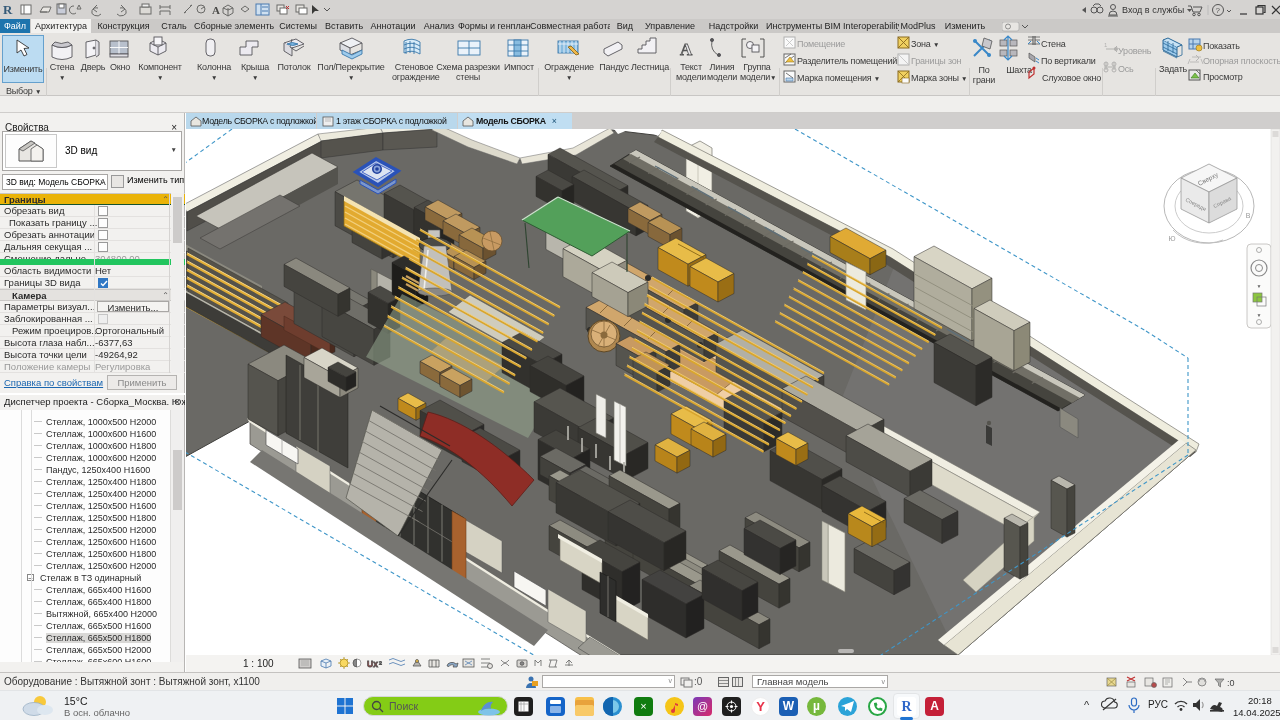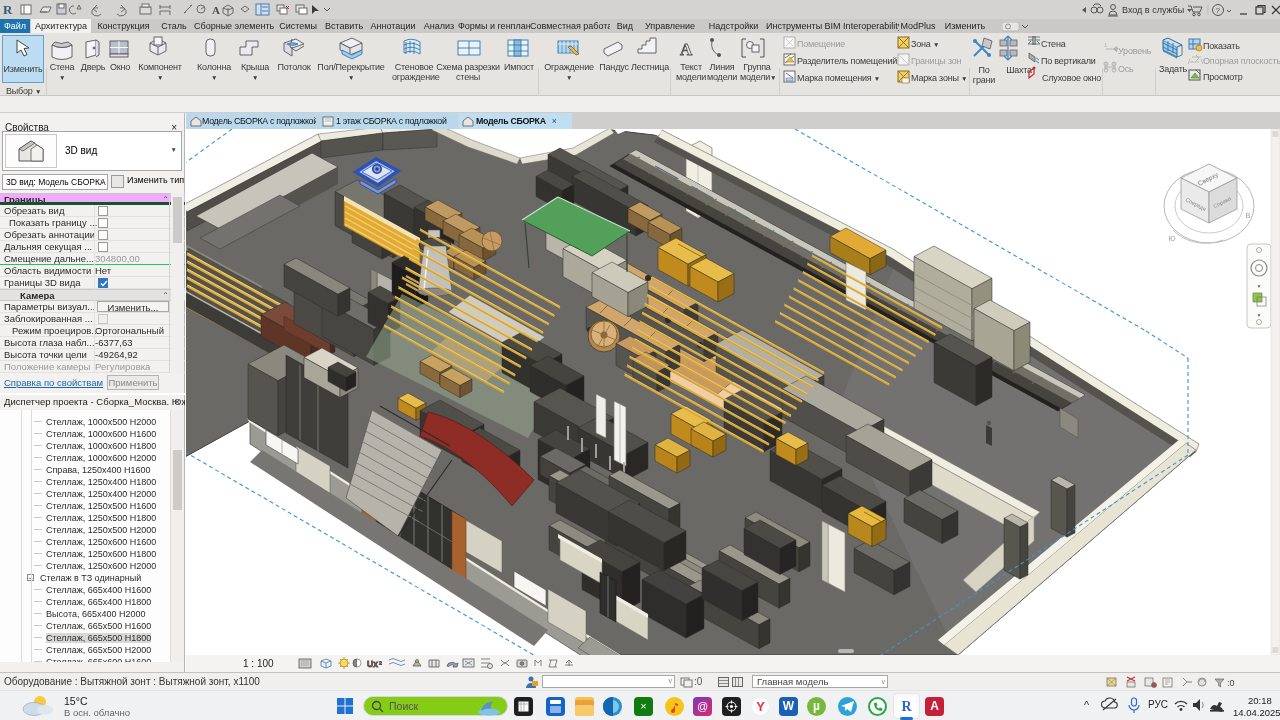--- a/index.html
+++ b/index.html
@@ -295,68 +295,68 @@
      <polygon points="4,12 16,4 20,6 8,14" fill="#c8c6c2" stroke="#555" stroke-width="0.8"></polygon>
      <polygon points="16,12 22,8 28,12 28,24 16,24" fill="#f4f2ee" stroke="#555" stroke-width="0.8"></polygon>
    </svg>
    <span class="abs" style="left:62px;top:13px;font-size:10px">3D вид</span>
    <span class="abs" style="right:4px;top:13px;font-size:8px;color:#444"><span style="font-size:6.5px">▼</span></span>
  </div>
  <div class="abs" style="left:2px;top:61px;width:106px;height:16px;background:#fff;border:1px solid #a8a6a4;font-size:8.5px;line-height:14px;white-space:nowrap;overflow:hidden"><span style="margin-left:3px">3D вид: Модель СБОРКА</span><span style="position:absolute;right:3px;font-size:8px;color:#555"><span style="font-size:7px">v</span></span></div>
  <div class="abs" style="left:111px;top:62px;width:13px;height:13px;border:1px solid #999;background:#e8e6e3"></div>
  <span class="abs" style="left:127px;top:62px;font-size:9px;white-space:nowrap">Изменить тип</span>
  <div id="pgrid">
-      <div class="row" style="top:80px;background:#f0abfc;border-bottom:3px solid #14532d;border-top:1px solid #c9c7c5"><span style="margin-left:4px;font-weight:bold">Границы</span><span style="position:absolute;right:16px;font-size:8px;color:#555">⌃</span></div>
+      <div class="row" style="top:80px;background:#eab308;border-bottom:1px solid #14532d;border-top:1px solid #c9c7c5"><span style="margin-left:4px;font-weight:bold">Границы</span><span style="position:absolute;right:16px;font-size:8px;color:#555">⌃</span></div>
       <div class="row" style="top:92px;border-bottom:1px solid #e3e1df;"><span style="margin-left:4px">Обрезать вид</span><span class="chk"></span></div>
       <div class="row" style="top:104px;border-bottom:1px solid #e3e1df;"><span style="margin-left:9px">Показать границу ...</span><span class="chk"></span></div>
       <div class="row" style="top:116px;border-bottom:1px solid #e3e1df;"><span style="margin-left:4px">Обрезать аннотации</span><span class="chk"></span></div>
       <div class="row" style="top:128px;border-bottom:1px solid #e3e1df;"><span style="margin-left:4px">Дальняя секущая ...</span><span class="chk"></span></div>
-      <div class="row" style="top:140px;border-bottom:1px solid #22c55e;"><span style="margin-left:4px">Смещение дальне...</span><span class="cell2" style="color:#999">304800,00</span></div>
+      <div class="row" style="top:140px;border-bottom:6px solid #22c55e;"><span style="margin-left:4px">Смещение дальне...</span><span class="cell2" style="color:#999">304800,00</span></div>
       <div class="row" style="top:152px;border-bottom:1px solid #e3e1df;"><span style="margin-left:4px">Область видимости</span><span class="cell2">Нет</span></div>
       <div class="row" style="top:164px;border-bottom:1px solid #e3e1df;"><span style="margin-left:4px">Границы 3D вида</span><span class="chk" style="background:#2f77c4;border-color:#2f77c4"></span><svg style="position:absolute;left:100px;top:3px" width="8" height="7">
           <polyline points="1,3.5 3,5.5 7,1" fill="none" stroke="#fff" stroke-width="1.4"></polyline>
         </svg></div>
-      <div class="row" style="top:176px;background:#e4e2df;border-bottom:1px solid #c9c7c5;border-top:1px solid #c9c7c5"><span style="margin-left:20px;font-weight:bold">Камера</span><span style="position:absolute;right:16px;font-size:8px;color:#555">⌃</span></div>
+      <div class="row" style="top:176px;background:#e4e2df;border-bottom:1px solid #c9c7c5;border-top:1px solid #c9c7c5"><span style="margin-left:12px;font-weight:bold">Камера</span><span style="position:absolute;right:16px;font-size:8px;color:#555">⌃</span></div>
       <div class="row" style="top:188px;border-bottom:1px solid #e3e1df;"><span style="margin-left:4px">Параметры визуал...</span><span class="cell2" style="left:97px;top:0px;width:72px;height:11px;background:#f4f3f1;border:1px solid #a9a7a5;text-align:center;line-height:11px">Изменить...</span></div>
       <div class="row" style="top:200px;border-bottom:1px solid #e3e1df;"><span style="margin-left:4px">Заблокированная ...</span><span class="chk" style="background:#eee;border-color:#c5c5c5"></span></div>
       <div class="row" style="top:212px;border-bottom:1px solid #e3e1df;"><span style="margin-left:12px">Режим проециров...</span><span class="cell2">Ортогональный</span></div>
       <div class="row" style="top:224px;border-bottom:1px solid #e3e1df;"><span style="margin-left:4px">Высота глаза набл...</span><span class="cell2">-6377,63</span></div>
       <div class="row" style="top:236px;border-bottom:1px solid #e3e1df;"><span style="margin-left:4px">Высота точки цели</span><span class="cell2">-49264,92</span></div>
       <div class="row" style="top:248px;border-bottom:1px solid #e3e1df;color:#999"><span style="margin-left:4px">Положение камеры</span><span class="cell2" style="color:#999">Регулировка</span></div>
       <div class="sep" style="left:94px;top:92px;height:168px;background:#e3e1df"></div>
       <div class="sep" style="left:169px;top:80px;height:180px;background:#d5d3d1"></div>
       <div style="position:absolute;left:171px;top:80px;width:13px;height:180px;background:#f0efee"></div>
       <div style="position:absolute;left:173px;top:84px;width:9px;height:46px;background:#cdcbca"></div>
     </div>
  <div class="abs" style="left:0;top:262px;width:185px;height:16px">
   <span style="position:absolute;left:4px;top:2px;font-size:9.5px;color:#1a66b0;text-decoration:underline">Справка по свойствам</span>
-  <span style="position:absolute;left:107px;top:0;width:52px;height:15px;font-size:9.5px;color:#8a8a8a;background:#eceae8;border:1px solid #b5b3b1;text-align:center;line-height:14px">Применить</span>
+  <span style="position:absolute;left:107px;top:0;width:70px;height:15px;font-size:9.5px;color:#8a8a8a;background:#eceae8;border:1px solid #b5b3b1;text-align:center;line-height:14px">Применить</span>
  </div>
 </div>
 
 <div class="abs" id="browpanel">
  <div class="abs" style="left:0;top:0;width:185px;height:14px;font-size:9.5px;color:#222;line-height:14px;white-space:nowrap;overflow:hidden"><span style="margin-left:4px">Диспетчер проекта - Сборка_Москва. Южно...</span><span style="position:absolute;right:5px;top:0">×</span></div>
  <div class="abs" style="left:0;top:15px;width:170px;height:252px;background:#fdfdfd;overflow:hidden" id="tree">
       <div class="trow" style="top:6px"><span style="position:absolute;left:34px;top:5px;width:8px;height:1px;background:#c9c9c9"></span><span style="margin-left:46px;">Стеллаж, 1000x500 H2000</span></div>
       <div class="trow" style="top:18px"><span style="position:absolute;left:34px;top:5px;width:8px;height:1px;background:#c9c9c9"></span><span style="margin-left:46px;">Стеллаж, 1000x600 H1600</span></div>
       <div class="trow" style="top:30px"><span style="position:absolute;left:34px;top:5px;width:8px;height:1px;background:#c9c9c9"></span><span style="margin-left:46px;">Стеллаж, 1000x600 H1800</span></div>
       <div class="trow" style="top:42px"><span style="position:absolute;left:34px;top:5px;width:8px;height:1px;background:#c9c9c9"></span><span style="margin-left:46px;">Стеллаж, 1000x600 H2000</span></div>
-      <div class="trow" style="top:54px"><span style="position:absolute;left:34px;top:5px;width:8px;height:1px;background:#c9c9c9"></span><span style="margin-left:46px;">Справа, 1250x400 H1600</span></div>
+      <div class="trow" style="top:54px"><span style="position:absolute;left:34px;top:5px;width:8px;height:1px;background:#c9c9c9"></span><span style="margin-left:46px;">Пандус, 1250x400 H1600</span></div>
       <div class="trow" style="top:66px"><span style="position:absolute;left:34px;top:5px;width:8px;height:1px;background:#c9c9c9"></span><span style="margin-left:46px;">Стеллаж, 1250x400 H1800</span></div>
       <div class="trow" style="top:78px"><span style="position:absolute;left:34px;top:5px;width:8px;height:1px;background:#c9c9c9"></span><span style="margin-left:46px;">Стеллаж, 1250x400 H2000</span></div>
       <div class="trow" style="top:90px"><span style="position:absolute;left:34px;top:5px;width:8px;height:1px;background:#c9c9c9"></span><span style="margin-left:46px;">Стеллаж, 1250x500 H1600</span></div>
       <div class="trow" style="top:102px"><span style="position:absolute;left:34px;top:5px;width:8px;height:1px;background:#c9c9c9"></span><span style="margin-left:46px;">Стеллаж, 1250x500 H1800</span></div>
       <div class="trow" style="top:114px"><span style="position:absolute;left:34px;top:5px;width:8px;height:1px;background:#c9c9c9"></span><span style="margin-left:46px;">Стеллаж, 1250x500 H2000</span></div>
       <div class="trow" style="top:126px"><span style="position:absolute;left:34px;top:5px;width:8px;height:1px;background:#c9c9c9"></span><span style="margin-left:46px;">Стеллаж, 1250x600 H1600</span></div>
       <div class="trow" style="top:138px"><span style="position:absolute;left:34px;top:5px;width:8px;height:1px;background:#c9c9c9"></span><span style="margin-left:46px;">Стеллаж, 1250x600 H1800</span></div>
       <div class="trow" style="top:150px"><span style="position:absolute;left:34px;top:5px;width:8px;height:1px;background:#c9c9c9"></span><span style="margin-left:46px;">Стеллаж, 1250x600 H2000</span></div>
       <div class="trow" style="top:162px"><span style="position:absolute;left:27px;top:2px;width:7px;height:7px;border:1px solid #888;background:#fff;font-size:7px;line-height:6px;text-align:center">–</span><span style="margin-left:40px">Стелаж в ТЗ одинарный</span></div>
       <div class="trow" style="top:174px"><span style="position:absolute;left:34px;top:5px;width:8px;height:1px;background:#c9c9c9"></span><span style="margin-left:46px;">Стеллаж, 665x400 H1600</span></div>
       <div class="trow" style="top:186px"><span style="position:absolute;left:34px;top:5px;width:8px;height:1px;background:#c9c9c9"></span><span style="margin-left:46px;">Стеллаж, 665x400 H1800</span></div>
-      <div class="trow" style="top:198px"><span style="position:absolute;left:34px;top:5px;width:8px;height:1px;background:#c9c9c9"></span><span style="margin-left:46px;">Высота, 665x400 H2000</span></div>
+      <div class="trow" style="top:198px"><span style="position:absolute;left:34px;top:5px;width:8px;height:1px;background:#c9c9c9"></span><span style="margin-left:46px;">Вытяжной, 665x400 H2000</span></div>
       <div class="trow" style="top:210px"><span style="position:absolute;left:34px;top:5px;width:8px;height:1px;background:#c9c9c9"></span><span style="margin-left:46px;">Стеллаж, 665x500 H1600</span></div>
       <div class="trow" style="top:222px"><span style="position:absolute;left:34px;top:5px;width:8px;height:1px;background:#c9c9c9"></span><span style="margin-left:46px;background:#d9d8d6;">Стеллаж, 665x500 H1800</span></div>
       <div class="trow" style="top:234px"><span style="position:absolute;left:34px;top:5px;width:8px;height:1px;background:#c9c9c9"></span><span style="margin-left:46px;">Стеллаж, 665x500 H2000</span></div>
       <div class="trow" style="top:246px"><span style="position:absolute;left:34px;top:5px;width:8px;height:1px;background:#c9c9c9"></span><span style="margin-left:46px;">Стеллаж, 665x600 H1600</span></div>
       <div style="position:absolute;left:21px;top:0;width:1px;height:252px;background:#dcdcdc"></div>
       <div style="position:absolute;left:31px;top:0;width:1px;height:252px;background:#dcdcdc"></div>
     </div>
  <div class="abs" style="left:170px;top:15px;width:14px;height:252px;background:#f0efee;border-left:1px solid #dddcda">
    <div style="position:absolute;left:2px;top:40px;width:9px;height:60px;background:#cdcbca"></div>
  </div>

